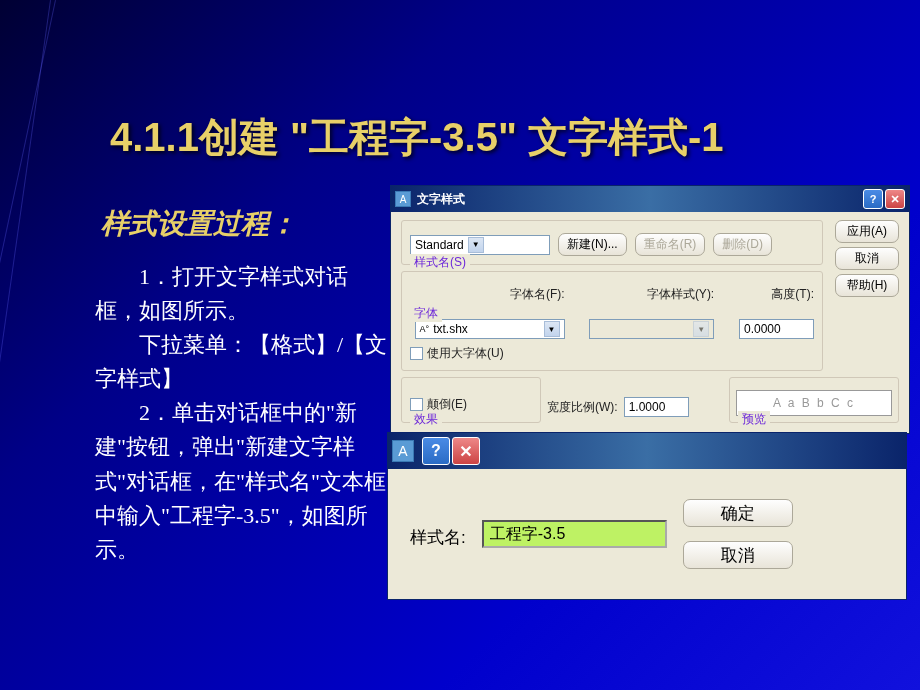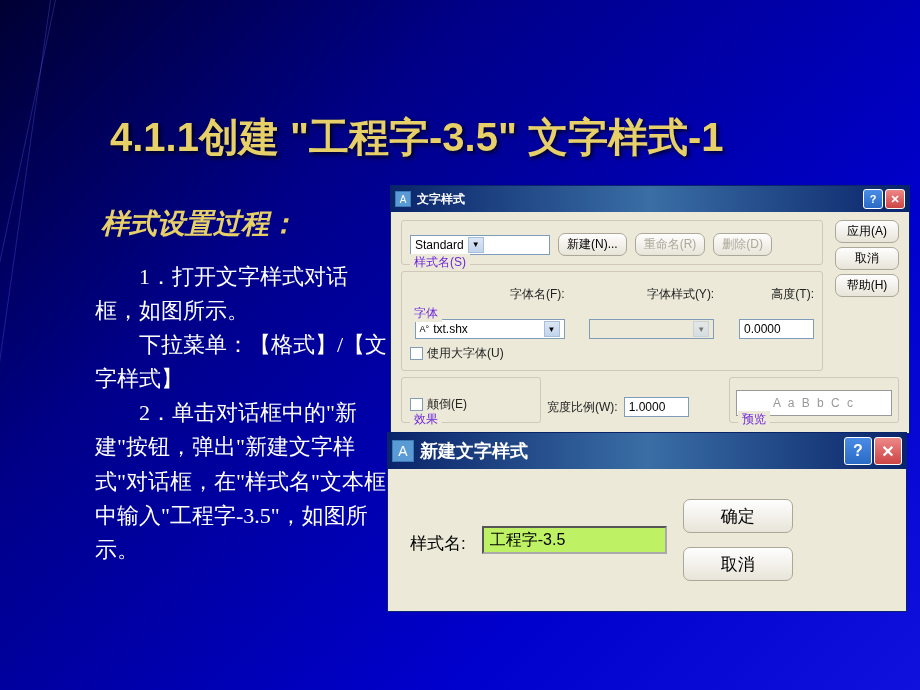--- a/index.html
+++ b/index.html
@@ -229,21 +229,21 @@
     .new-label { font-size: 17px; padding-top: 6px; }
     .new-input {
       background: #bef264;
       border: 2px inset #aaa;
       width: 185px;
       height: 28px;
       padding: 11px 6px;
       font-size: 16px;
     }
     .new-btns { display: flex; flex-direction: column; gap: 14px; }
-    .new-btns .btn { width: 110px; height: 34px; font-size: 17px; display: flex; align-items: center; justify-content: center; }
+    .new-btns .btn { width: 110px; height: 28px; font-size: 17px; display: flex; align-items: center; justify-content: center; }
   </style>
 </head>
 <body>
 
 <div class="diagonal-line" style="left:50px; transform: rotate(8deg);"></div>
 <div class="diagonal-line" style="left:55px; transform: rotate(12deg);"></div>
 
 <h1 class="slide-title">4.1.1创建 "工程字-3.5" 文字样式-1</h1>
 <div class="subtitle">样式设置过程：</div>
 
@@ -325,21 +325,20 @@
         <div class="fieldset-legend">预览</div>
         <div class="preview-inner" style="margin-top:6px;">A a B b C c</div>
       </div>
     </div>
   </div>
 </div>
 
 <div class="dialog-new">
   <div class="titlebar">
     <div class="titlebar-icon">A</div>
-    <div class="titlebar-text">新建文字样式</div>
     <div class="titlebar-btn help-btn">?</div>
     <div class="titlebar-btn close-btn">✕</div>
   </div>
   <div class="new-body">
     <div class="new-label">样式名:</div>
     <input class="new-input" value="工程字-3.5" style="">
     <div class="new-btns">
       <div class="btn">确定</div>
       <div class="btn">取消</div>
     </div>

